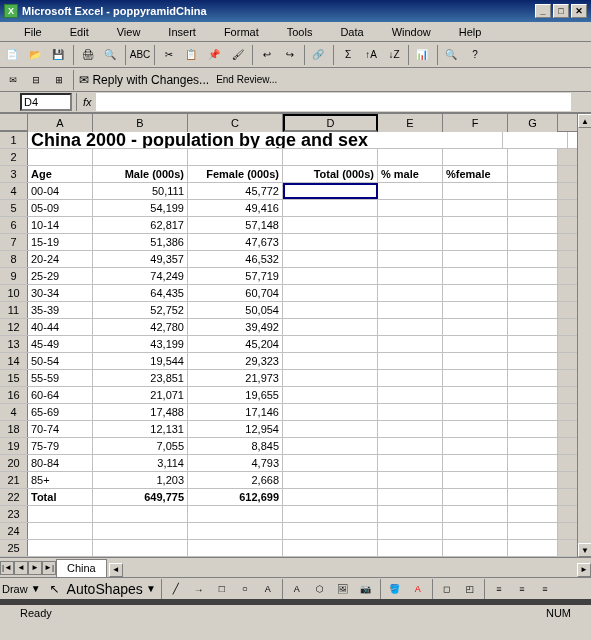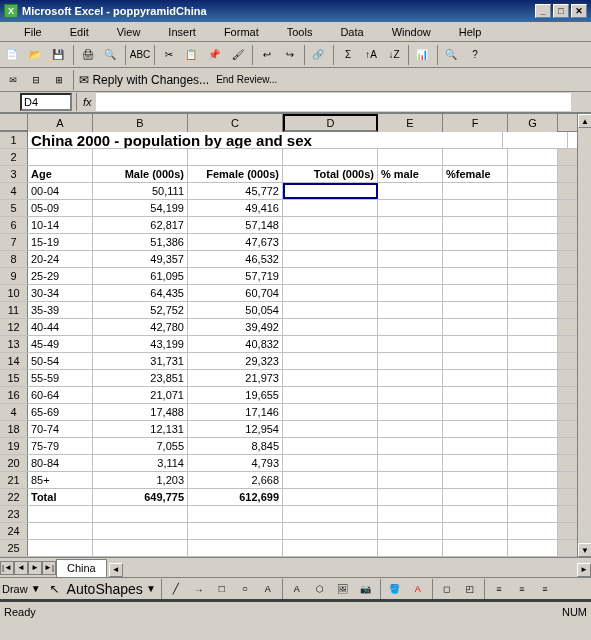--- a/index.html
+++ b/index.html
@@ -192,22 +192,22 @@
       margin-right: 2px;
     }
 
     
     .status-bar {
       height: 22px;
       background: #d4d0c8;
       display: flex;
       align-items: center;
       justify-content: space-between;
-      padding: 0 4px;
-      border-top: 3px solid #404040;
+      padding: 0 20px;
+      border-top: 6px solid #404040;
       font-size: 11px;
     }
 
     
     .draw-toolbar {
       height: 22px;
       background: #d4d0c8;
       display: flex;
       align-items: center;
       padding: 0 2px;
@@ -345,21 +345,21 @@
       <div class="col-header col-hdr-d" style="background:#d4d0c8; border: 2px solid #000; border-bottom:2px solid #808080;">D</div>
       <div class="col-header col-hdr-e">E</div>
       <div class="col-header col-hdr-f">F</div>
       <div class="col-header col-hdr-g">G</div>
     </div>
 
     <div class="sheet-rows">
 
       <div class="sheet-row">
         <div class="row-num">1</div>
-        <div class="cell col-a bold title-merge" style="width:475px; min-width:475px; font-size:15px; font-weight:bold;">China 2000 - population by age and sex</div>
+        <div class="cell col-a bold title-merge" style="width:475px; min-width:475px; font-size:18px; font-weight:bold;">China 2000 - population by age and sex</div>
         <div class="cell col-e"></div>
         <div class="cell col-f"></div>
 
       </div>
 
       <div class="sheet-row">
         <div class="row-num">2</div>
         <div class="cell col-a"></div>
         <div class="cell col-b"></div>
         <div class="cell col-c"></div>
@@ -431,21 +431,21 @@
         <div class="cell col-c right">46,532</div>
         <div class="cell col-d"></div>
         <div class="cell col-e"></div>
         <div class="cell col-f"></div>
         <div class="cell col-g"></div>
       </div>
 
       <div class="sheet-row">
         <div class="row-num">9</div>
         <div class="cell col-a">25-29</div>
-        <div class="cell col-b right">61,095</div>
+        <div class="cell col-b right">74,249</div>
         <div class="cell col-c right">57,719</div>
         <div class="cell col-d"></div>
         <div class="cell col-e"></div>
         <div class="cell col-f"></div>
         <div class="cell col-g"></div>
       </div>
 
       <div class="sheet-row">
         <div class="row-num">10</div>
         <div class="cell col-a">30-34</div>
@@ -476,31 +476,31 @@
         <div class="cell col-d"></div>
         <div class="cell col-e"></div>
         <div class="cell col-f"></div>
         <div class="cell col-g"></div>
       </div>
 
       <div class="sheet-row">
         <div class="row-num">13</div>
         <div class="cell col-a">45-49</div>
         <div class="cell col-b right">43,199</div>
-        <div class="cell col-c right">40,832</div>
+        <div class="cell col-c right">45,204</div>
         <div class="cell col-d"></div>
         <div class="cell col-e"></div>
         <div class="cell col-f"></div>
         <div class="cell col-g"></div>
       </div>
 
       <div class="sheet-row">
         <div class="row-num">14</div>
         <div class="cell col-a">50-54</div>
-        <div class="cell col-b right">31,731</div>
+        <div class="cell col-b right">19,544</div>
         <div class="cell col-c right">29,323</div>
         <div class="cell col-d"></div>
         <div class="cell col-e"></div>
         <div class="cell col-f"></div>
         <div class="cell col-g"></div>
       </div>
 
       <div class="sheet-row">
         <div class="row-num">15</div>
         <div class="cell col-a">55-59</div>

